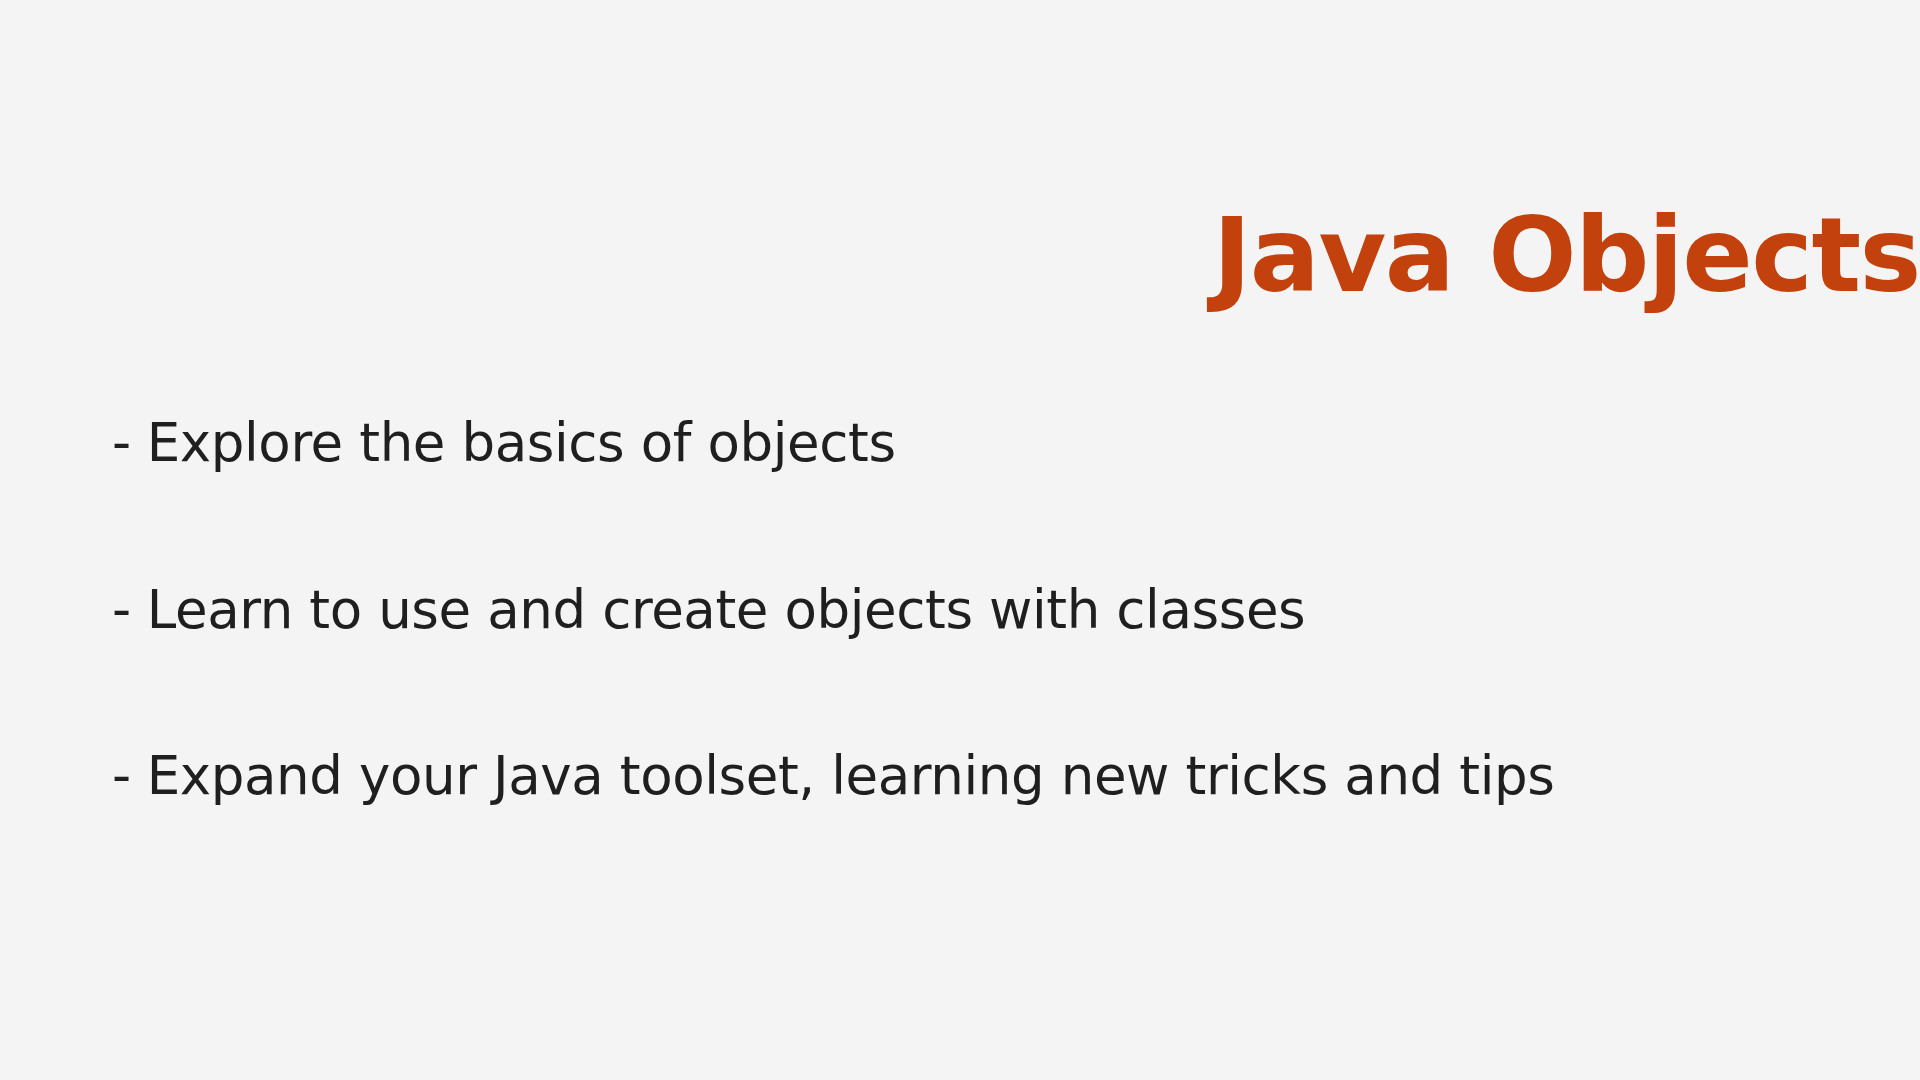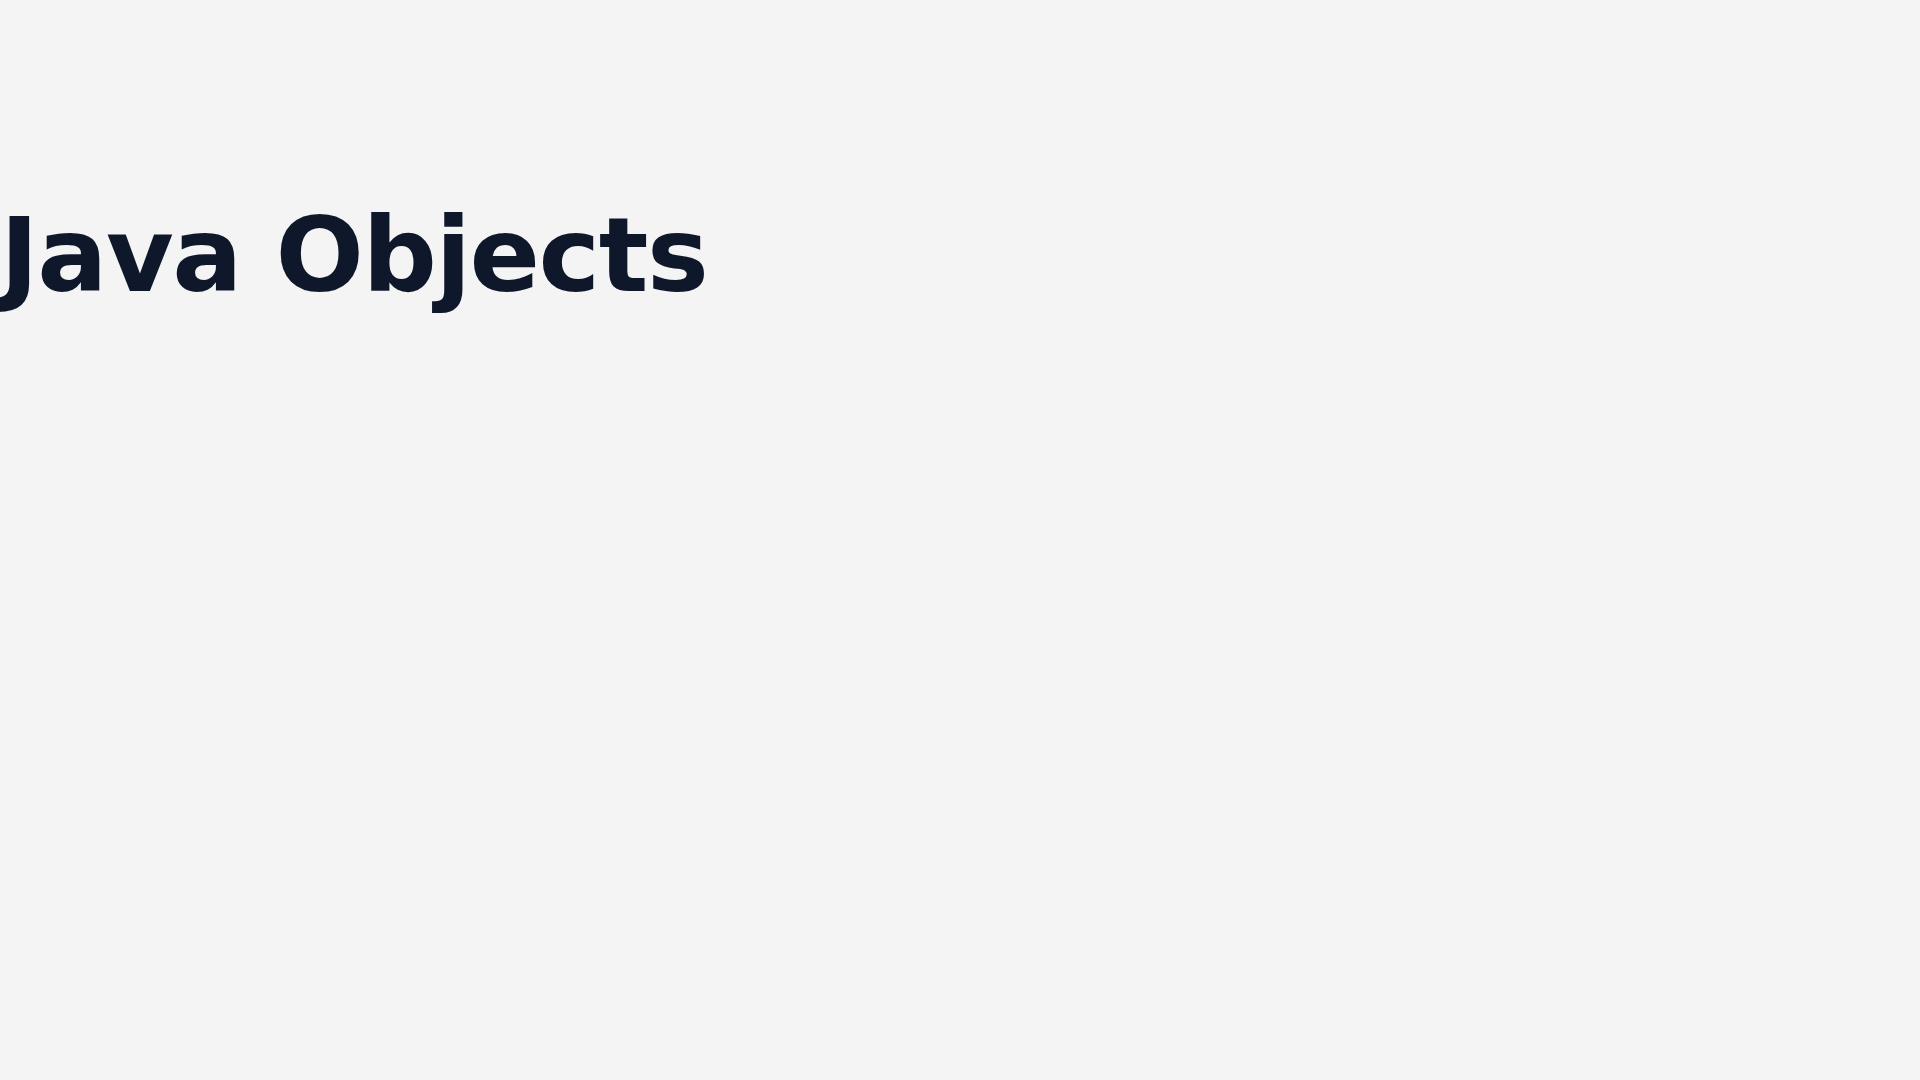--- a/index.html
+++ b/index.html
@@ -23,27 +23,27 @@
     background: #f4f4f4;
     box-sizing: border-box;
   }
 
   
   .slide-title {
     position: absolute;
     top: 128px;
     left: 0;
     width: 1920px;
-    text-align: left;
+    text-align: right;
     font-family: "DejaVu Sans", "Liberation Sans", sans-serif;
     font-size: 104px;
     font-weight: 700;
     letter-spacing: -1.5px;
     line-height: 1.1;
-    color: #0f172a;
+    color: #c2410c;
     white-space: nowrap;
   }
 
   
   .bullet-list {
     position: absolute;
     top: 412px;
     left: 112px;
     width: 1760px;
     margin: 0;
@@ -78,14 +78,29 @@
     color: #1f1f1f;
   }
 </style>
 </head>
 <body>
 
 <div class="slide">
 
   <h1 class="slide-title">Java Objects</h1>
 
+  <ul class="bullet-list">
+
+    <li class="bullet-item">
+      <span class="bullet-marker">-</span><span class="bullet-text">Explore the basics of objects</span>
+    </li>
+
+    <li class="bullet-item">
+      <span class="bullet-marker">-</span><span class="bullet-text">Learn to use and create objects with classes</span>
+    </li>
+
+    <li class="bullet-item">
+      <span class="bullet-marker">-</span><span class="bullet-text">Expand your Java toolset, learning new tricks and tips</span>
+    </li>
+
+  </ul>
 
 </div>
 
 </body></html>

